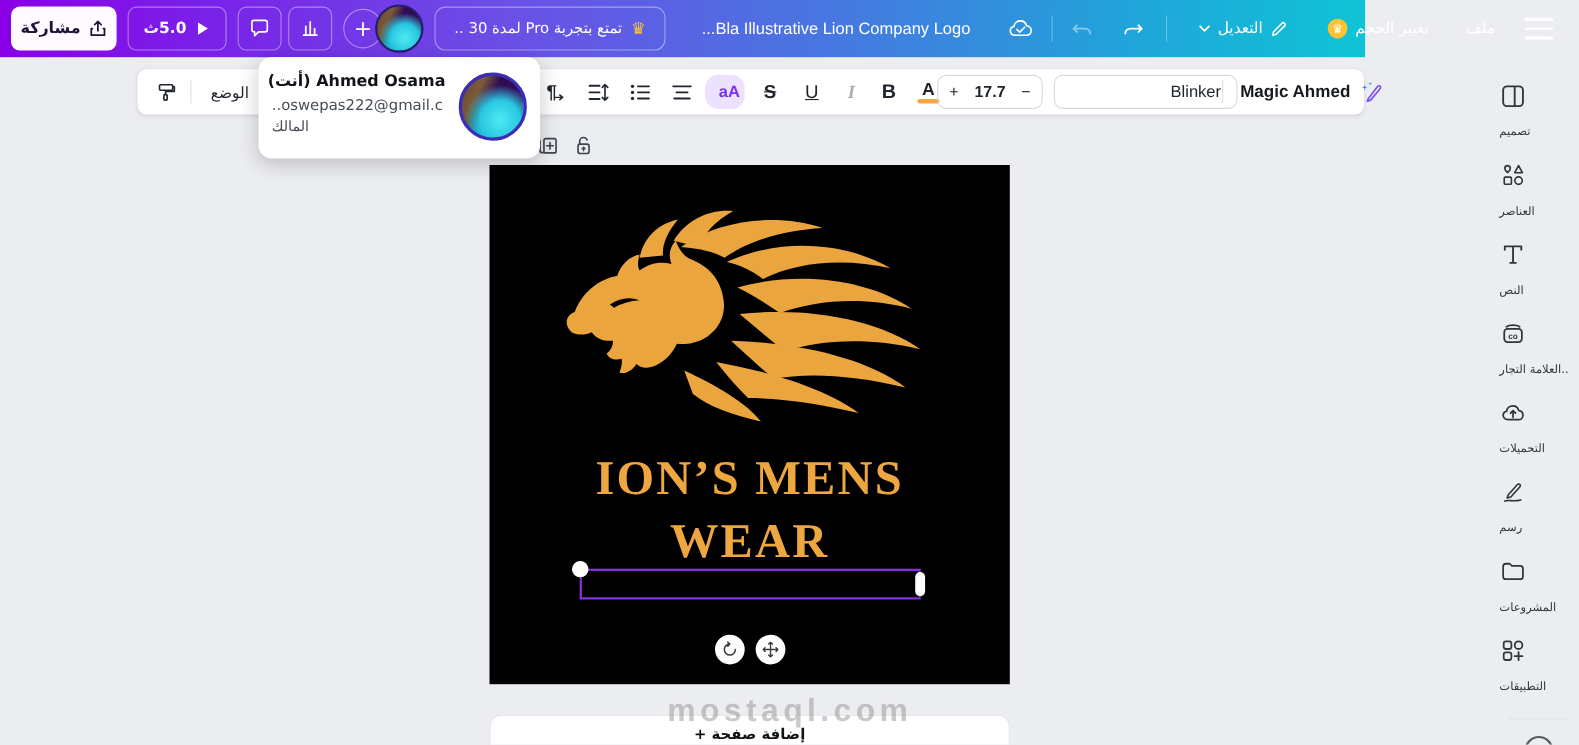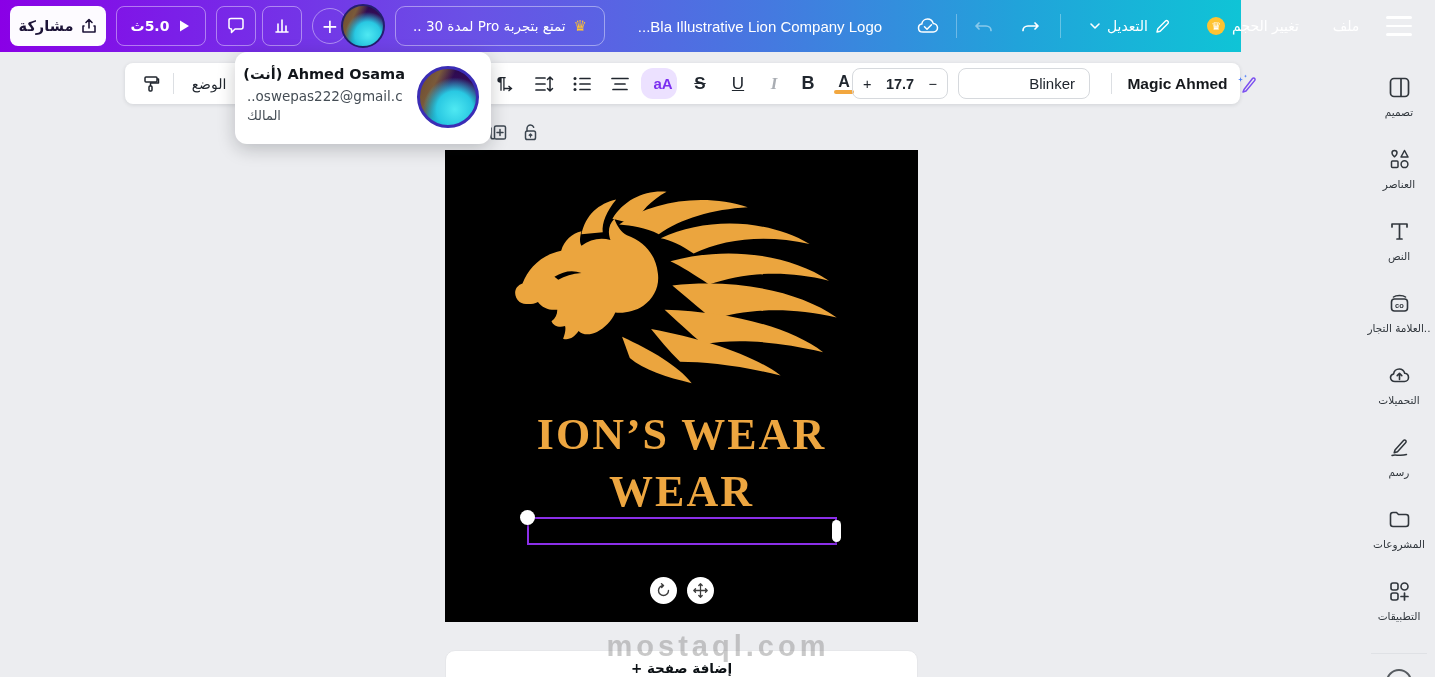--- a/index.html
+++ b/index.html
@@ -42,21 +42,21 @@
   .t-vdiv { position:absolute; top:10px; width:1px; height:21px; background:#dcdfe3; }
   .glyph { font-size:17px; font-weight:bold; }
   .case-pill { background:#ece1ff; color:#7b2ff0; border-radius:12px; width:36px; font-weight:bold; font-size:15px;padding-left:8px; }
   .strike { text-decoration:line-through; }
   .undl { text-decoration:underline; }
   .ital { font-style:italic; color:#a9adb3; font-weight:bold; font-family:"Liberation Serif", serif; }
   .color-a { flex-direction:column; gap:1px; font-weight:bold; font-size:16px; line-height:15px; }
   .color-bar { width:20px; height:4px; background:#f2a73f; border-radius:2px; }
   .stepper { left:727px; width:96px; border:1px solid #d6d9dd; border-radius:8px; justify-content:space-between;
     padding:0 10px; font-size:14.5px; }
-  .fontbox { left:833px; width:132px; border:1px solid #d6d9dd; border-radius:8px; justify-content:flex-end;
+  .fontbox { left:833px; width:167px; border:1px solid #d6d9dd; border-radius:8px; justify-content:flex-end;
     padding:4px 14px; font-size:15px;text-align:right; }
   .magic { left:1000px; width:135px; gap:8px; font-size:15.5px; font-weight:bold; color:#16191d; }
 
   
   .tooltip { position:absolute; left:235px; top:52px; width:256px; height:92px; background:#fff; border-radius:12px;
     box-shadow:0 5px 18px rgba(15,18,25,.22); z-index:30; direction:rtl; }
   .tt-avatar { position:absolute; left:182px; top:14px; width:62px; height:62px; border-width:3px; border-color:#3b2db5; }
   .tt-text { position:absolute; right:86px; top:14px; width:158px; text-align:left; direction:rtl; }
   .tt-name { font-size:14.5px; font-weight:bold; color:#11151a; white-space:nowrap; }
   .tt-email { font-size:13.5px; color:#454d55; margin-top:6px; direction:ltr; text-align:left; white-space:nowrap; }
@@ -87,21 +87,21 @@
     color:rgba(148,148,148,.5); pointer-events:none; }
 
   
   .add-page { position:absolute; left:445px; top:650px; width:473px; height:42px; background:#fff;
     border:1px solid #e6e7ea; border-radius:10px; display:flex; align-items:flex-start; justify-content:center;
     padding-top:9px; font-size:13.5px; font-weight:bold; color:#0d1216; cursor:pointer; }
 
   
   .sidebar { position:absolute; left:1363px; top:52px; width:72px; height:625px; }
   .sb-item { position:absolute; left:0; width:72px; height:62px; display:flex; flex-direction:column;
-    align-items:center; gap:6px; cursor:pointer; color:#30363c; }
+    align-items:flex-start; gap:14px; cursor:pointer; color:#30363c; }
   .sb-label { font-size:10.5px; color:#30363c; white-space:nowrap; }
   .sb-div { position:absolute; left:8px; top:601px; width:56px; height:1px; background:#dfe1e5; }
   .sb-peek { position:absolute; left:23px; top:617px; width:26px; height:26px; border-radius:50%;
     border:2px solid #565b60; }
 </style>
 </head>
 <body>
 
 <div id="app">
 
@@ -320,21 +320,21 @@
         <path d="M118,36 C130,16 152,6 174,8 C158,17 147,28 142,42 Z"></path>
         <path d="M22,122 C15,116 16,106 25,103 C31,87 45,73 65,69 C68,59 76,51 86,49 C84,56 84,61 86,64 C95,57 106,55 116,58 C113,50 114,42 120,36 C123,44 127,50 133,53 C152,60 163,74 165,92 C167,106 161,118 150,126 C141,132 130,134 121,133 C117,142 110,149 102,153 C94,157 87,156 83,152 C79,158 73,162 67,160 C69,155 70,150 69,147 C63,149 57,147 55,142 C59,139 61,135 61,130 C53,131 45,128 41,122 C35,125 27,125 22,122 Z"></path>
       </g>
       <g fill="#000000">
         <path d="M58,96 Q72,87 86,92 Q72,93 62,99 Z"></path>
         <path d="M30,130 Q40,140 54,141 Q42,146 33,140 Z"></path>
       </g>
     </svg>
 
     <div class="logo-text">
-      <div>ION’S WEAR</div>
+      <div>ION’S MENS</div>
       <div>WEAR</div>
     </div>
 
     <div class="sel-box">
       <div class="h-corner"></div>
       <div class="h-side"></div>
     </div>
 
     <div class="cv-ctrl" style="left:205px; top:427px;">
       <svg width="15" height="15" viewBox="0 0 15 15">

